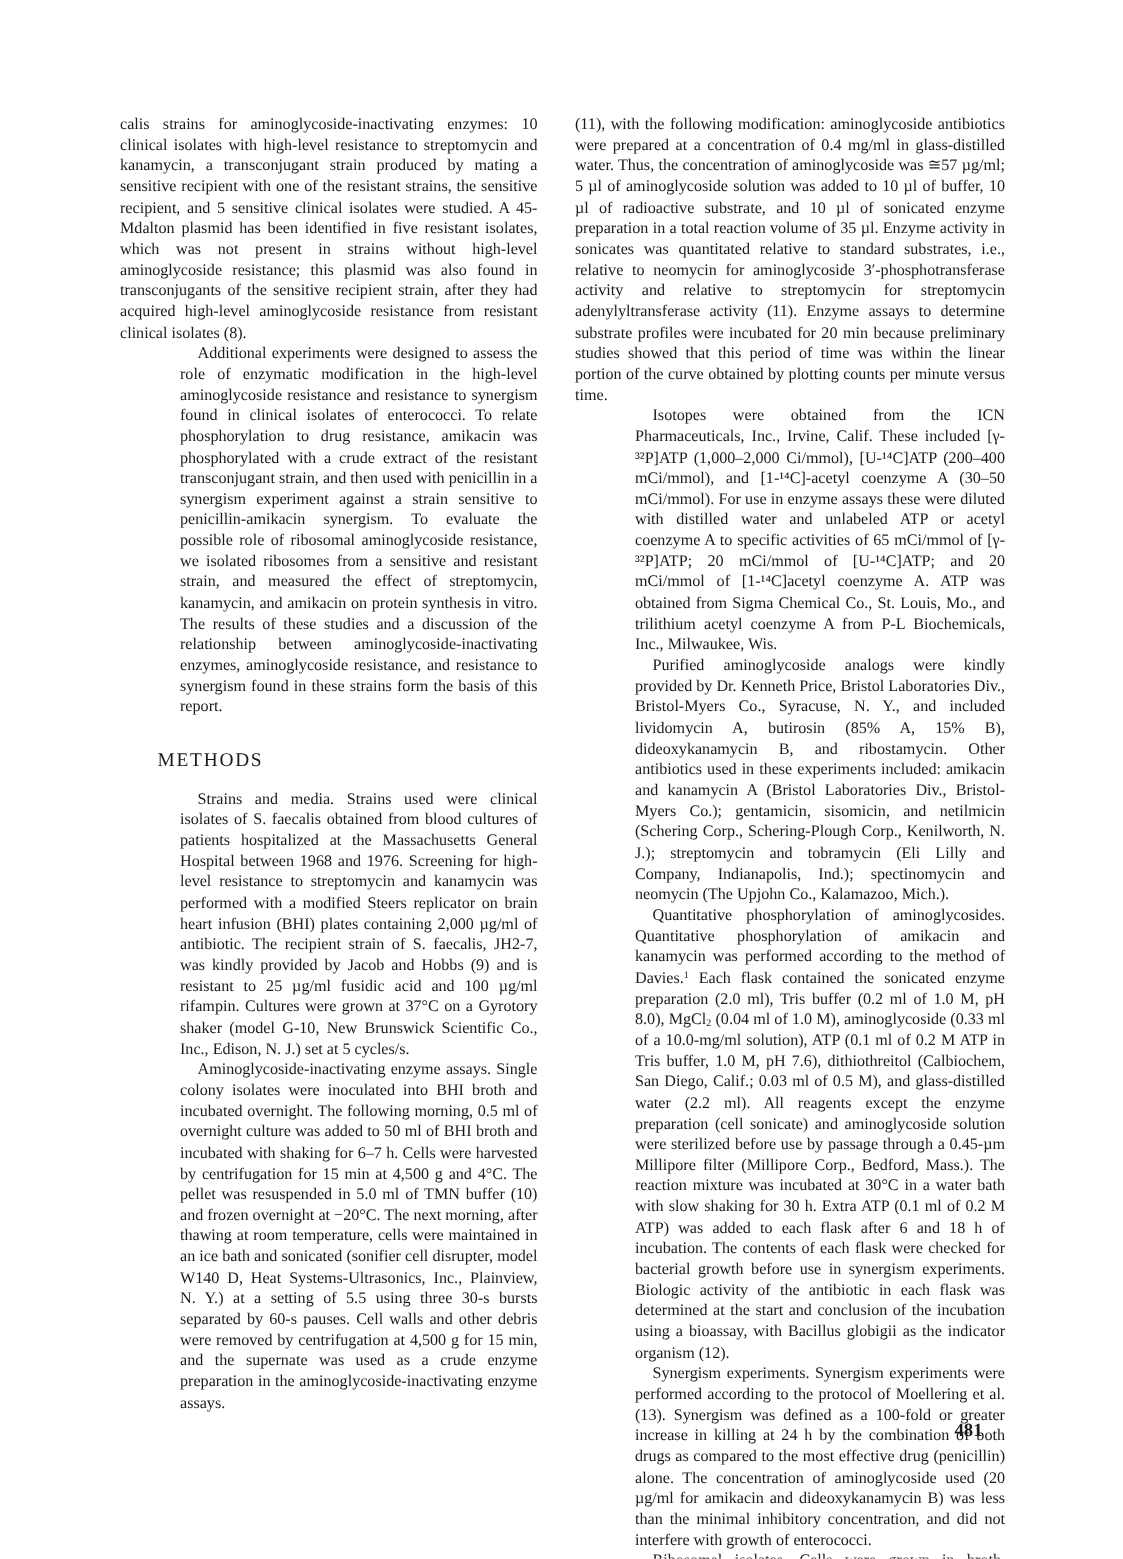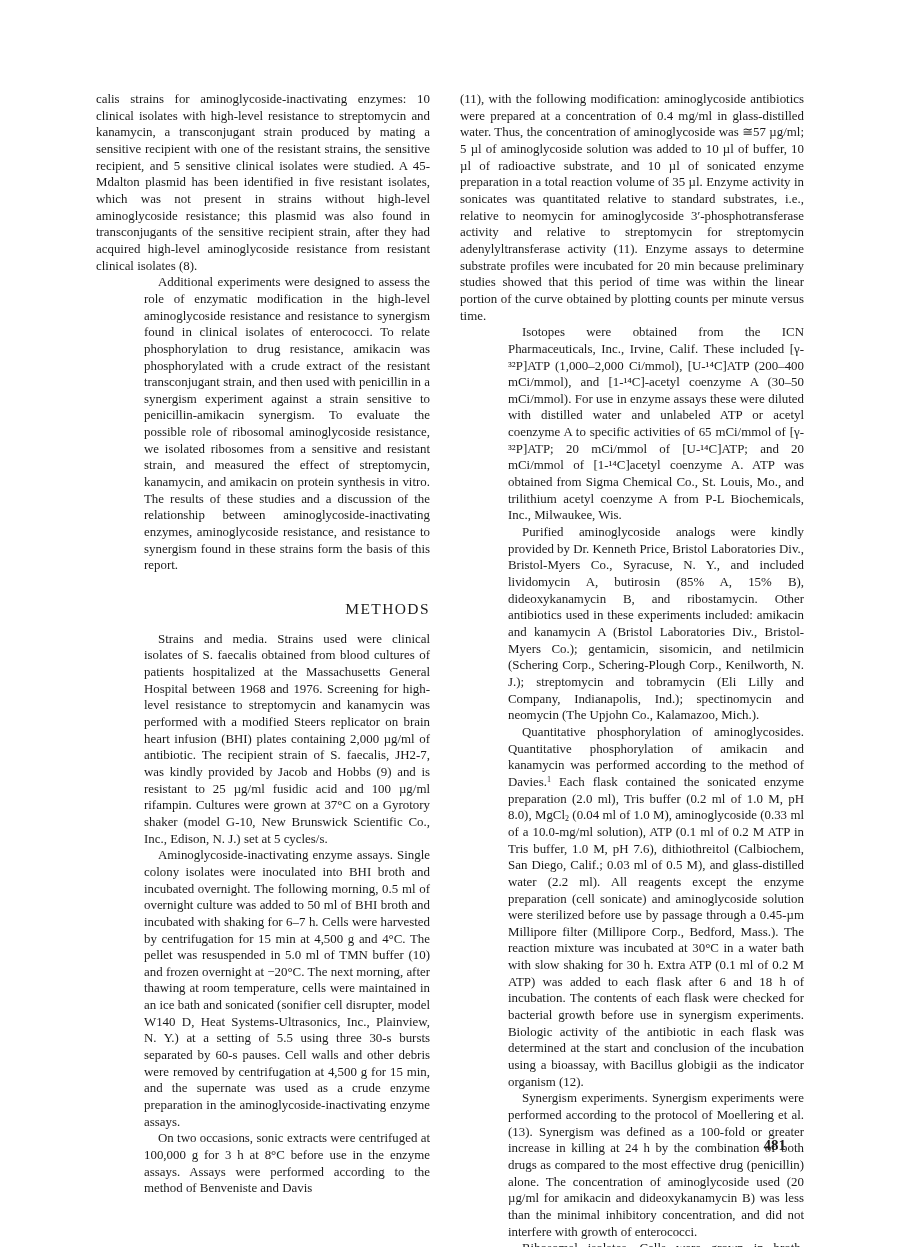--- a/index.html
+++ b/index.html
@@ -6,41 +6,40 @@
   body { width: 898px; height: 1247px; position: relative; overflow: hidden;
          font-family: "DejaVu Serif", "Liberation Serif", serif; color: #1a1a1a; }
   .col { position: absolute; top: 91px; font-size: 12.9px; line-height: 16.65px;
          text-align: justify; font-family: "Liberation Serif", "DejaVu Serif", serif; }
   .col.left { left: 96px; width: 334px; }
   .col.right { left: 460px; width: 344px; }
   .col p { margin: 0; text-indent: 0; }
   .col p.ind { text-indent: 14px; margin-left: 48px; }
   .col p.noind { text-indent: 0; }
   .it { }
-  .heading { text-align: right; letter-spacing: 1.4px; font-size: 15.5px;
+  .heading { text-align: left; letter-spacing: 1.4px; font-size: 15.5px;
              margin: 27px 0 13px 30px; font-family: "Liberation Serif", serif; }
   sup { font-size: 8px; line-height: 0; vertical-align: 4px; }
   sub { font-size: 8px; line-height: 0; vertical-align: -2px; }
   .fn-rule { width: 64px; border-top: 1px solid #222; margin-top: 31px; margin-bottom: 9px; }
   .footnote { font-size: 12.6px; padding-left: 14px; text-align: right; }
   .footer { position: absolute; top: 1138px; left: 256px; width: 530px;
             font-family: "Liberation Serif", serif; font-size: 16px; }
   .footer .title { font-style: italic; font-weight: bold; letter-spacing: 0.2px; }
   .footer .pageno { position: absolute; right: 0; top: -1px; font-size: 15px; font-weight: bold; }
 </style>
 </head>
 <body>
 
 <div class="col left">
   <p class="noind"><span class="it">calis</span><span id="introRest"> strains for aminoglycoside-inactivating enzymes: 10 clinical isolates with high-level resistance to streptomycin and kanamycin, a transconjugant strain produced by mating a sensitive recipient with one of the resistant strains, the sensitive recipient, and 5 sensitive clinical isolates were studied. A 45-Mdalton plasmid has been identified in five resistant isolates, which was not present in strains without high-level aminoglycoside resistance; this plasmid was also found in transconjugants of the sensitive recipient strain, after they had acquired high-level aminoglycoside resistance from resistant clinical isolates (8).</span></p>
   <p class="ind">Additional experiments were designed to assess the role of enzymatic modification in the high-level aminoglycoside resistance and resistance to synergism found in clinical isolates of enterococci. To relate phosphorylation to drug resistance, amikacin was phosphorylated with a crude extract of the resistant transconjugant strain, and then used with penicillin in a synergism experiment against a strain sensitive to penicillin-amikacin synergism. To evaluate the possible role of ribosomal aminoglycoside resistance, we isolated ribosomes from a sensitive and resistant strain, and measured the effect of streptomycin, kanamycin, and amikacin on protein synthesis in vitro. The results of these studies and a discussion of the relationship between aminoglycoside-inactivating enzymes, aminoglycoside resistance, and resistance to synergism found in these strains form the basis of this report.</p>
   <div class="heading">METHODS</div>
   <p class="ind"><span class="it">Strains and media.</span><span> Strains used were clinical isolates of </span><span class="it">S. faecalis</span><span> obtained from blood cultures of patients hospitalized at the Massachusetts General Hospital between 1968 and 1976. Screening for high-level resistance to streptomycin and kanamycin was performed with a modified Steers replicator on brain heart infusion (BHI) plates containing 2,000 µg/ml of antibiotic. The recipient strain of </span><span class="it">S. faecalis</span><span>, JH2-7, was kindly provided by Jacob and Hobbs (9) and is resistant to 25 µg/ml fusidic acid and 100 µg/ml rifampin. Cultures were grown at 37°C on a Gyrotory shaker (model G-10, New Brunswick Scientific Co., Inc., Edison, N. J.) set at 5 cycles/s.</span></p>
   <p class="ind"><span class="it">Aminoglycoside-inactivating enzyme assays.</span><span> Single colony isolates were inoculated into BHI broth and incubated overnight. The following morning, 0.5 ml of overnight culture was added to 50 ml of BHI broth and incubated with shaking for 6–7 h. Cells were harvested by centrifugation for 15 min at 4,500 </span><span class="it">g</span><span> and 4°C. The pellet was resuspended in 5.0 ml of TMN buffer (10) and frozen overnight at −20°C. The next morning, after thawing at room temperature, cells were maintained in an ice bath and sonicated (sonifier cell disrupter, model W140 D, Heat Systems-Ultrasonics, Inc., Plainview, N. Y.) at a setting of 5.5 using three 30-s bursts separated by 60-s pauses. Cell walls and other debris were removed by centrifugation at 4,500 </span><span class="it">g</span><span> for 15 min, and the supernate was used as a crude enzyme preparation in the aminoglycoside-inactivating enzyme assays.</span></p>
-  <p class="ind"><span>On two occasions, sonic extracts were centrifuged at 100,000 </span><span class="it">g</span><span> for 3 h at 8°C before use in the enzyme assays. Assays were performed according to the method of Benveniste and Davis</span></p>
 </div>
 
 <div class="col right">
   <p class="noind">(11), with the following modification: aminoglycoside antibiotics were prepared at a concentration of 0.4 mg/ml in glass-distilled water. Thus, the concentration of aminoglycoside was ≅57 µg/ml; 5 µl of aminoglycoside solution was added to 10 µl of buffer, 10 µl of radioactive substrate, and 10 µl of sonicated enzyme preparation in a total reaction volume of 35 µl. Enzyme activity in sonicates was quantitated relative to standard substrates, i.e., relative to neomycin for aminoglycoside 3′-phosphotransferase activity and relative to streptomycin for streptomycin adenylyltransferase activity (11). Enzyme assays to determine substrate profiles were incubated for 20 min because preliminary studies showed that this period of time was within the linear portion of the curve obtained by plotting counts per minute versus time.</p>
   <p class="ind">Isotopes were obtained from the ICN Pharmaceuticals, Inc., Irvine, Calif. These included [γ-³²P]ATP (1,000–2,000 Ci/mmol), [U-¹⁴C]ATP (200–400 mCi/mmol), and [1-¹⁴C]-acetyl coenzyme A (30–50 mCi/mmol). For use in enzyme assays these were diluted with distilled water and unlabeled ATP or acetyl coenzyme A to specific activities of 65 mCi/mmol of [γ-³²P]ATP; 20 mCi/mmol of [U-¹⁴C]ATP; and 20 mCi/mmol of [1-¹⁴C]acetyl coenzyme A. ATP was obtained from Sigma Chemical Co., St. Louis, Mo., and trilithium acetyl coenzyme A from P-L Biochemicals, Inc., Milwaukee, Wis.</p>
   <p class="ind">Purified aminoglycoside analogs were kindly provided by Dr. Kenneth Price, Bristol Laboratories Div., Bristol-Myers Co., Syracuse, N. Y., and included lividomycin A, butirosin (85% A, 15% B), dideoxykanamycin B, and ribostamycin. Other antibiotics used in these experiments included: amikacin and kanamycin A (Bristol Laboratories Div., Bristol-Myers Co.); gentamicin, sisomicin, and netilmicin (Schering Corp., Schering-Plough Corp., Kenilworth, N. J.); streptomycin and tobramycin (Eli Lilly and Company, Indianapolis, Ind.); spectinomycin and neomycin (The Upjohn Co., Kalamazoo, Mich.).</p>
   <p class="ind"><span class="it">Quantitative phosphorylation of aminoglycosides.</span><span> Quantitative phosphorylation of amikacin and kanamycin was performed according to the method of Davies.</span><sup>1</sup><span> Each flask contained the sonicated enzyme preparation (2.0 ml), Tris buffer (0.2 ml of 1.0 M, pH 8.0), MgCl</span><sub>2</sub><span> (0.04 ml of 1.0 M), aminoglycoside (0.33 ml of a 10.0-mg/ml solution), ATP (0.1 ml of 0.2 M ATP in Tris buffer, 1.0 M, pH 7.6), dithiothreitol (Calbiochem, San Diego, Calif.; 0.03 ml of 0.5 M), and glass-distilled water (2.2 ml). All reagents except the enzyme preparation (cell sonicate) and aminoglycoside solution were sterilized before use by passage through a 0.45-µm Millipore filter (Millipore Corp., Bedford, Mass.). The reaction mixture was incubated at 30°C in a water bath with slow shaking for 30 h. Extra ATP (0.1 ml of 0.2 M ATP) was added to each flask after 6 and 18 h of incubation. The contents of each flask were checked for bacterial growth before use in synergism experiments. Biologic activity of the antibiotic in each flask was determined at the start and conclusion of the incubation using a bioassay, with </span><span class="it">Bacillus globigii</span><span> as the indicator organism (12).</span></p>
   <p class="ind"><span class="it">Synergism experiments.</span><span> Synergism experiments were performed according to the protocol of Moellering et al. (13). Synergism was defined as a 100-fold or greater increase in killing at 24 h by the combination of both drugs as compared to the most effective drug (penicillin) alone. The concentration of aminoglycoside used (20 µg/ml for amikacin and dideoxykanamycin B) was less than the minimal inhibitory concentration, and did not interfere with growth of enterococci.</span></p>
   <p class="ind"><span class="it">Ribosomal isolates.</span><span> Cells were grown in broth, harvested in the early logarithmic growth phase, and washed twice in</span></p>
   <div class="fn-rule"></div>

